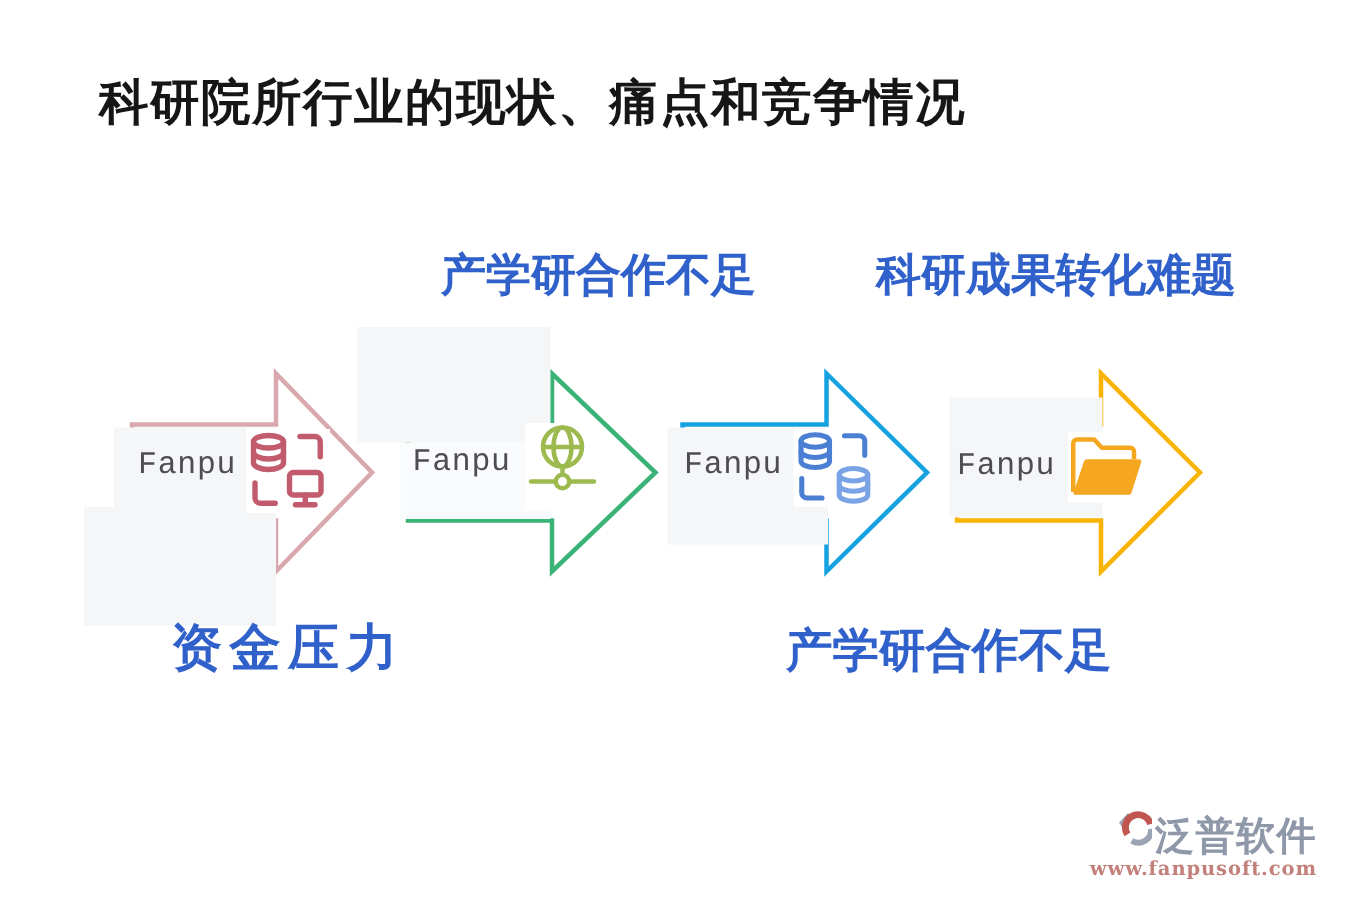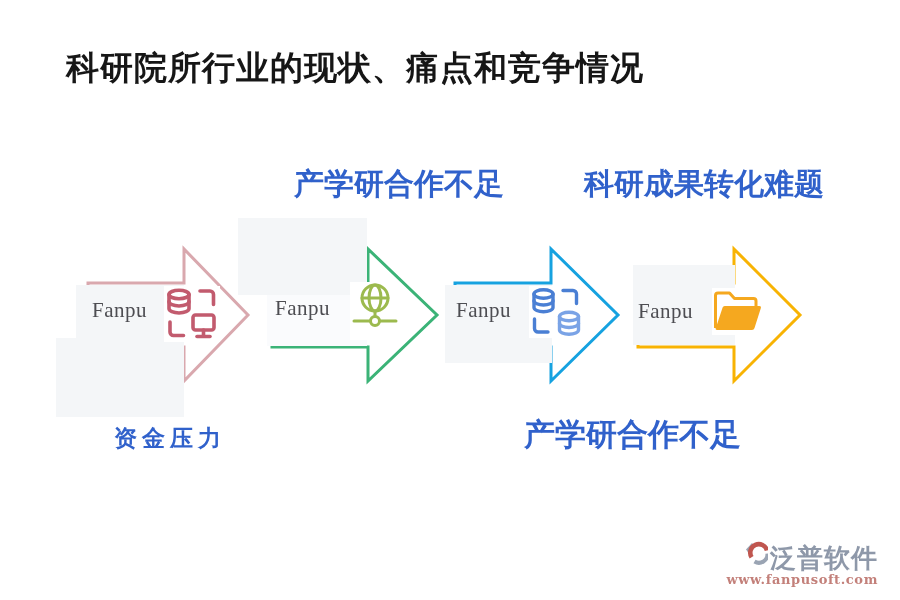--- a/index.html
+++ b/index.html
@@ -12,27 +12,27 @@
     left:66px;top:50px;
     font-family:"DejaVu Serif","Liberation Serif",serif;
     font-weight:700;font-size:33px;letter-spacing:1px;line-height:1.1;
   }
   .seclabel{
     font-family:"DejaVu Serif","Liberation Serif",serif;
     font-weight:700;line-height:1.1;
   }
   #label-tl{left:294px;top:167px;font-size:30px;}
   #label-tr{left:584px;top:167px;font-size:30px;}
-  #label-bl{left:114px;top:414px;font-size:23px;letter-spacing:5px;margin-top:11px;}
+  #label-bl{left:114px;top:414px;font-size:34px;letter-spacing:5px;}
   #label-br{left:524px;top:417px;font-size:31px;}
 
   .patch{position:absolute;}
   .fanpu{
     position:absolute;font-size:21px;letter-spacing:.5px;line-height:1;
-    font-family:Liberation Serif, serif;
+    font-family:Liberation Mono, monospace;
   }
   .tile{
     position:absolute;background:#ffffff;
     display:flex;align-items:center;justify-content:center;
   }
   .tile svg{display:block;}
 
   #logo{right:22px;bottom:12px;text-align:right;}
   #logo .row{display:flex;align-items:flex-end;justify-content:flex-end;}
   #brand{

